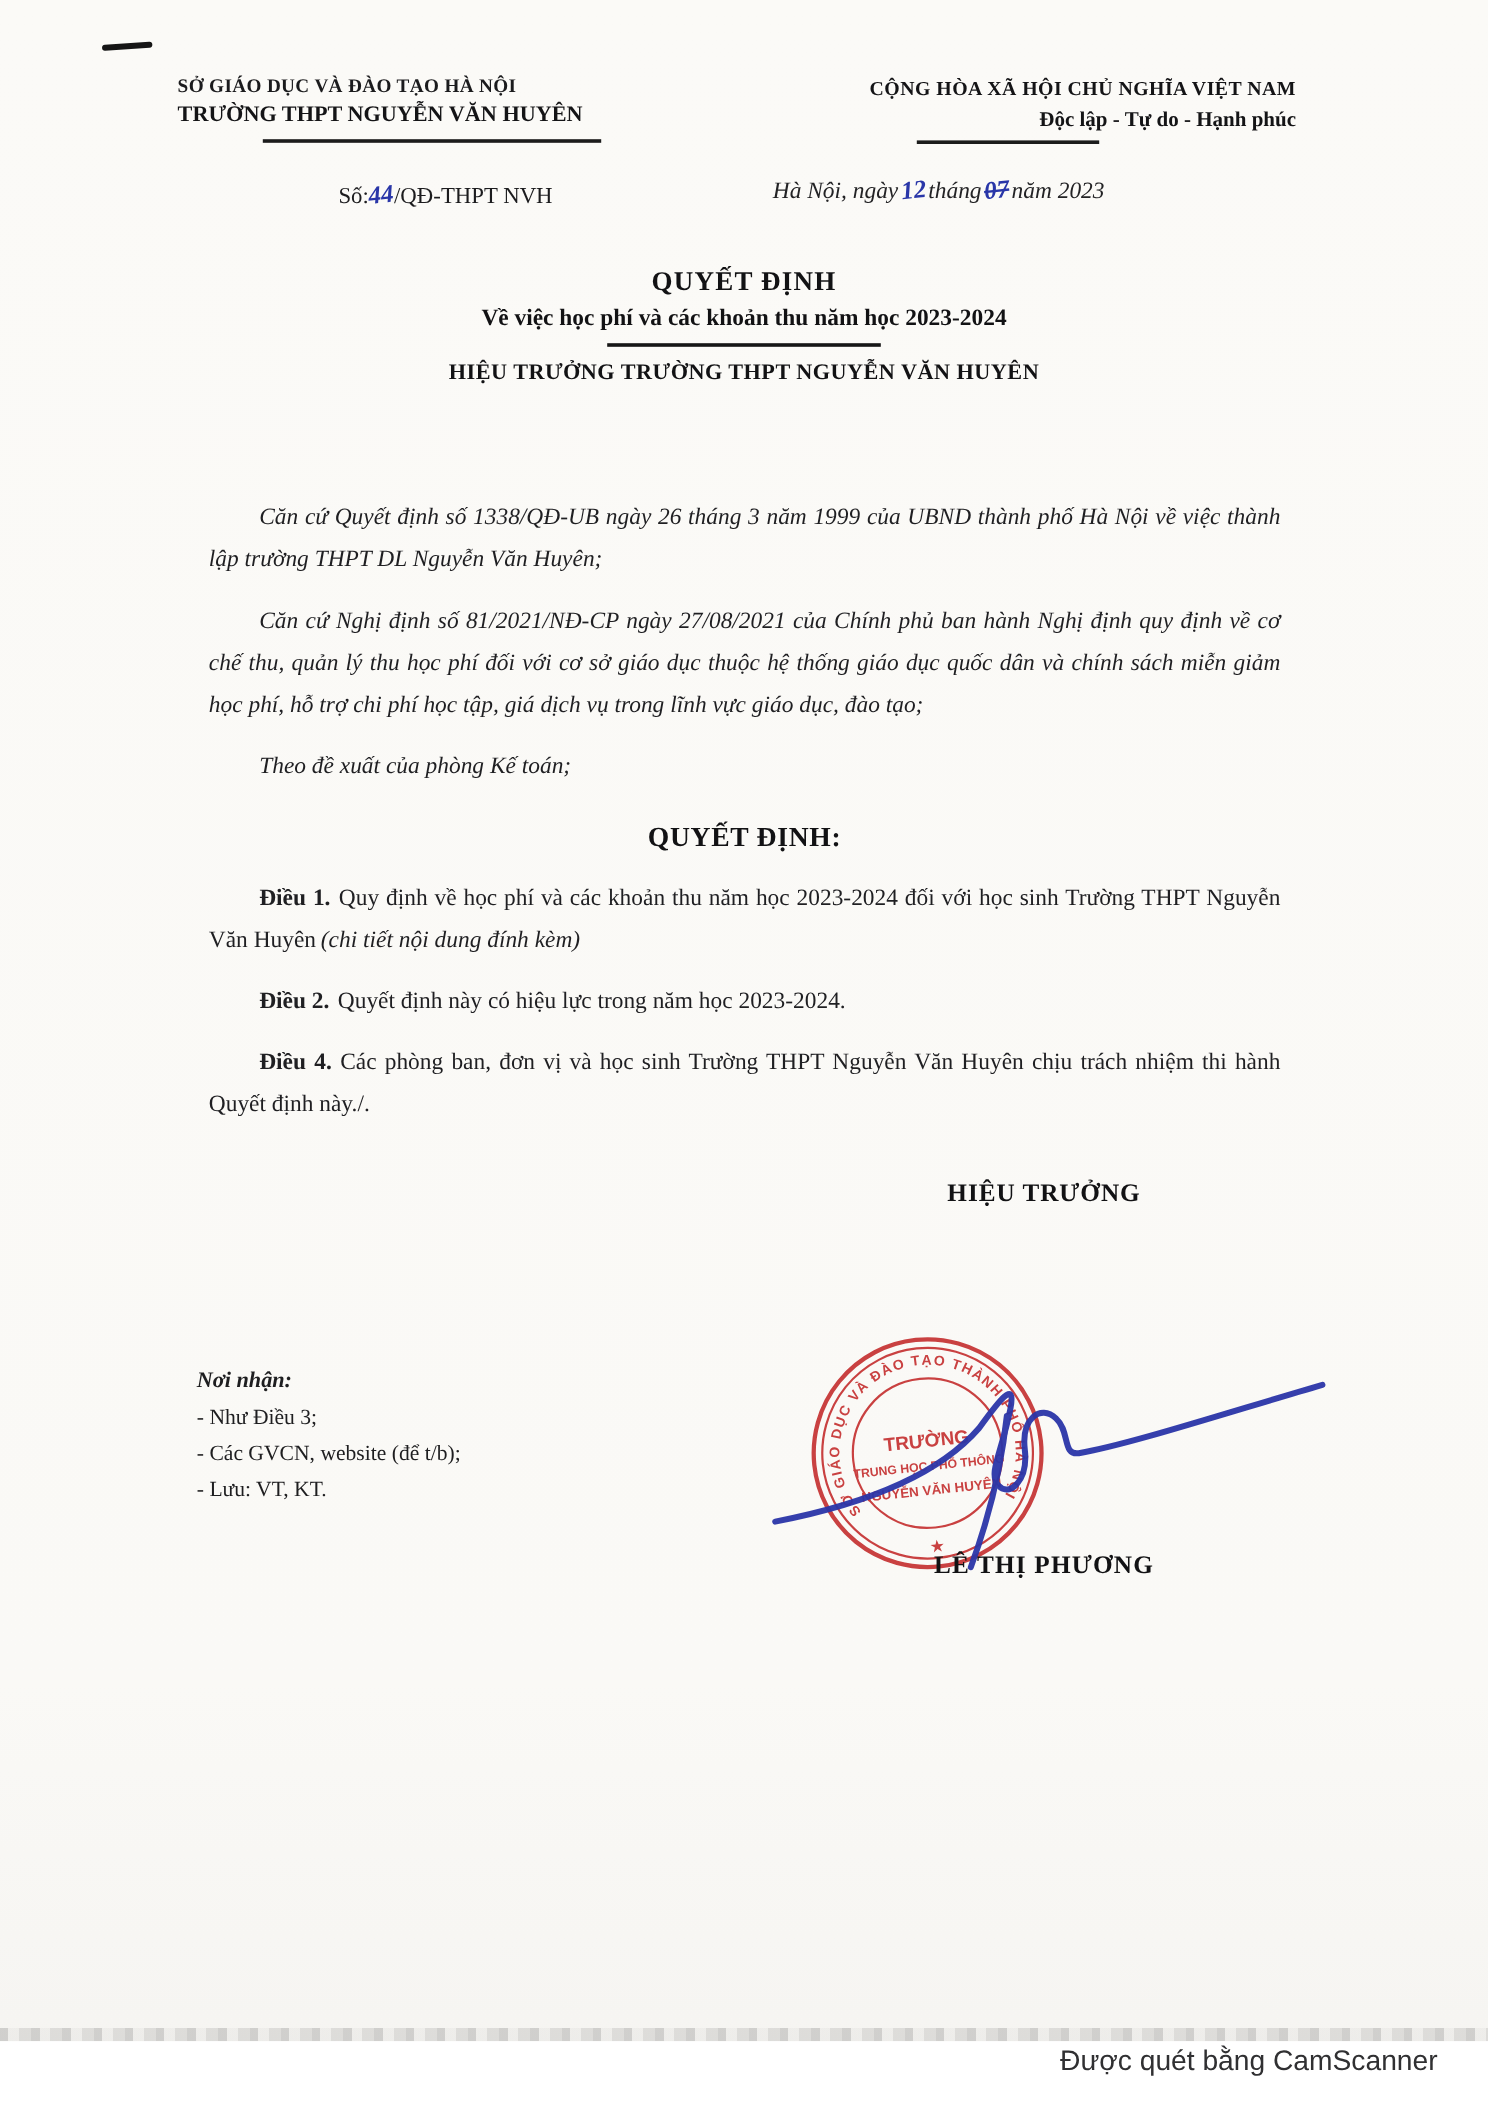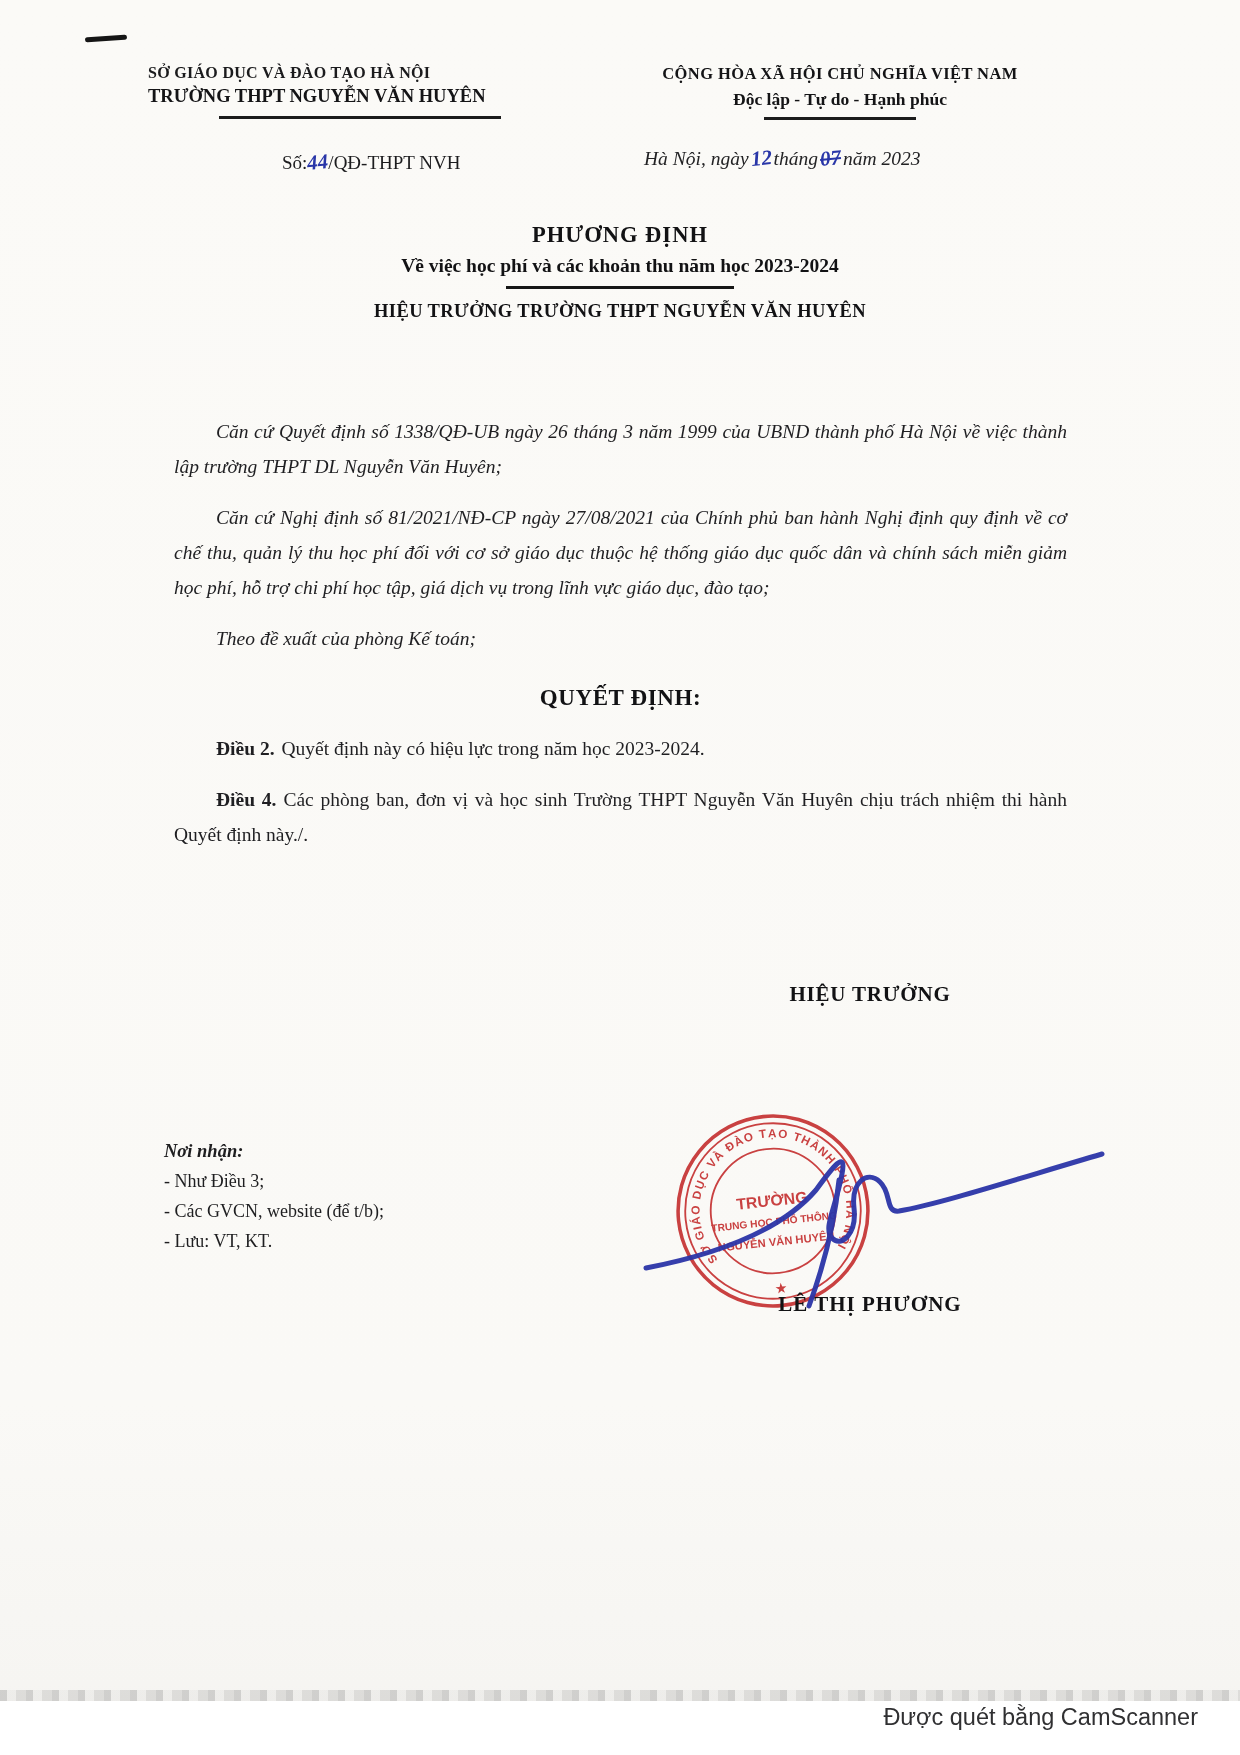--- a/index.html
+++ b/index.html
@@ -14,21 +14,21 @@
   }
   .artifact-dash{
     position:absolute;left:85px;top:36px;width:42px;height:5px;
     background:#151515;border-radius:3px;transform:rotate(-4deg);
   }
   
   .hdr-left{position:absolute;left:148px;top:64px;width:424px;}
   .hdr-left .l1{font-size:16px;font-weight:bold;letter-spacing:.3px;color:#1b1b1d;}
   .hdr-left .l2{font-size:18.5px;font-weight:bold;margin-top:4px;color:#141416;}
   .hdr-left .rule{width:282px;height:2.5px;background:#1c1c1c;margin:9px auto 0;}
-  .hdr-right{position:absolute;left:600px;top:64px;width:480px;text-align:center;}
+  .hdr-right{position:absolute;left:600px;top:64px;width:480px;text-align:right;}
   .hdr-right .l1{font-size:16.5px;font-weight:bold;letter-spacing:.4px;color:#141416;}
   .hdr-right .l2{font-size:17.5px;font-weight:bold;margin-top:5px;color:#141416;}
   .hdr-right .rule{width:152px;height:2.5px;background:#1c1c1c;margin:7px auto 0;}
 
   .doc-number{position:absolute;left:282px;top:150px;font-size:19px;color:#1c1c1e;}
   .ink{color:#2936a8;font-style:italic;font-weight:bold;display:inline-block;transform:rotate(-6deg);font-size:21px;}
   .ink.struck{text-decoration:line-through;text-decoration-thickness:2px;}
   .date-line{position:absolute;left:642px;top:146px;width:400px;font-style:italic;font-size:19.5px;color:#232325;}
   .date-line .w{margin:0 2px;}
 
@@ -82,31 +82,32 @@
     <div class="l1">CỘNG HÒA XÃ HỘI CHỦ NGHĨA VIỆT NAM</div>
     <div class="l2">Độc lập - Tự do - Hạnh phúc</div>
     <div class="rule"></div>
   </div>
 
   <div class="doc-number"><span>Số:</span><span class="ink">44</span><span>/QĐ-THPT NVH</span></div>
 
   <div class="date-line"><span class="w">Hà Nội, ngày</span><span class="ink">12</span><span class="w">tháng</span><span class="ink struck">07</span><span class="w">năm 2023</span></div>
 
   <div class="title-block">
-    <div class="title-main">PHƯƠNG ĐỊNH</div>
+    <div class="title-main">QUYẾT ĐỊNH</div>
     <div class="title-sub">Về việc học phí và các khoản thu năm học 2023-2024</div>
     <div class="title-rule"></div>
     <div class="title-issuer">HIỆU TRƯỞNG TRƯỜNG THPT NGUYỄN VĂN HUYÊN</div>
   </div>
 
   <div class="body-text">
     <p class="preamble-p">Căn cứ Quyết định số 1338/QĐ-UB ngày 26 tháng 3 năm 1999 của UBND thành phố Hà Nội về việc thành lập trường THPT DL Nguyễn Văn Huyên;</p>
     <p class="preamble-p">Căn cứ Nghị định số 81/2021/NĐ-CP ngày 27/08/2021 của Chính phủ ban hành Nghị định quy định về cơ chế thu, quản lý thu học phí đối với cơ sở giáo dục thuộc hệ thống giáo dục quốc dân và chính sách miễn giảm học phí, hỗ trợ chi phí học tập, giá dịch vụ trong lĩnh vực giáo dục, đào tạo;</p>
     <p class="preamble-p">Theo đề xuất của phòng Kế toán;</p>
     <div class="decision-heading">QUYẾT ĐỊNH:</div>
+    <p class="article-p"><span class="article-label">Điều 1.</span><span>Quy định về học phí và các khoản thu năm học 2023-2024 đối với học sinh Trường THPT Nguyễn Văn Huyên</span><span class="article-note">(chi tiết nội dung đính kèm)</span></p>
     <p class="article-p"><span class="article-label">Điều 2.</span><span>Quyết định này có hiệu lực trong năm học 2023-2024.</span></p>
     <p class="article-p"><span class="article-label">Điều 4.</span><span>Các phòng ban, đơn vị và học sinh Trường THPT Nguyễn Văn Huyên chịu trách nhiệm thi hành Quyết định này./.</span></p>
   </div>
 
   <div class="sig-title">HIỆU TRƯỞNG</div>
 
   <div class="recipients">
     <div class="head">Nơi nhận:</div>
     <div>- Như Điều 3;</div>
     <div>- Các GVCN, website (để t/b);</div>

